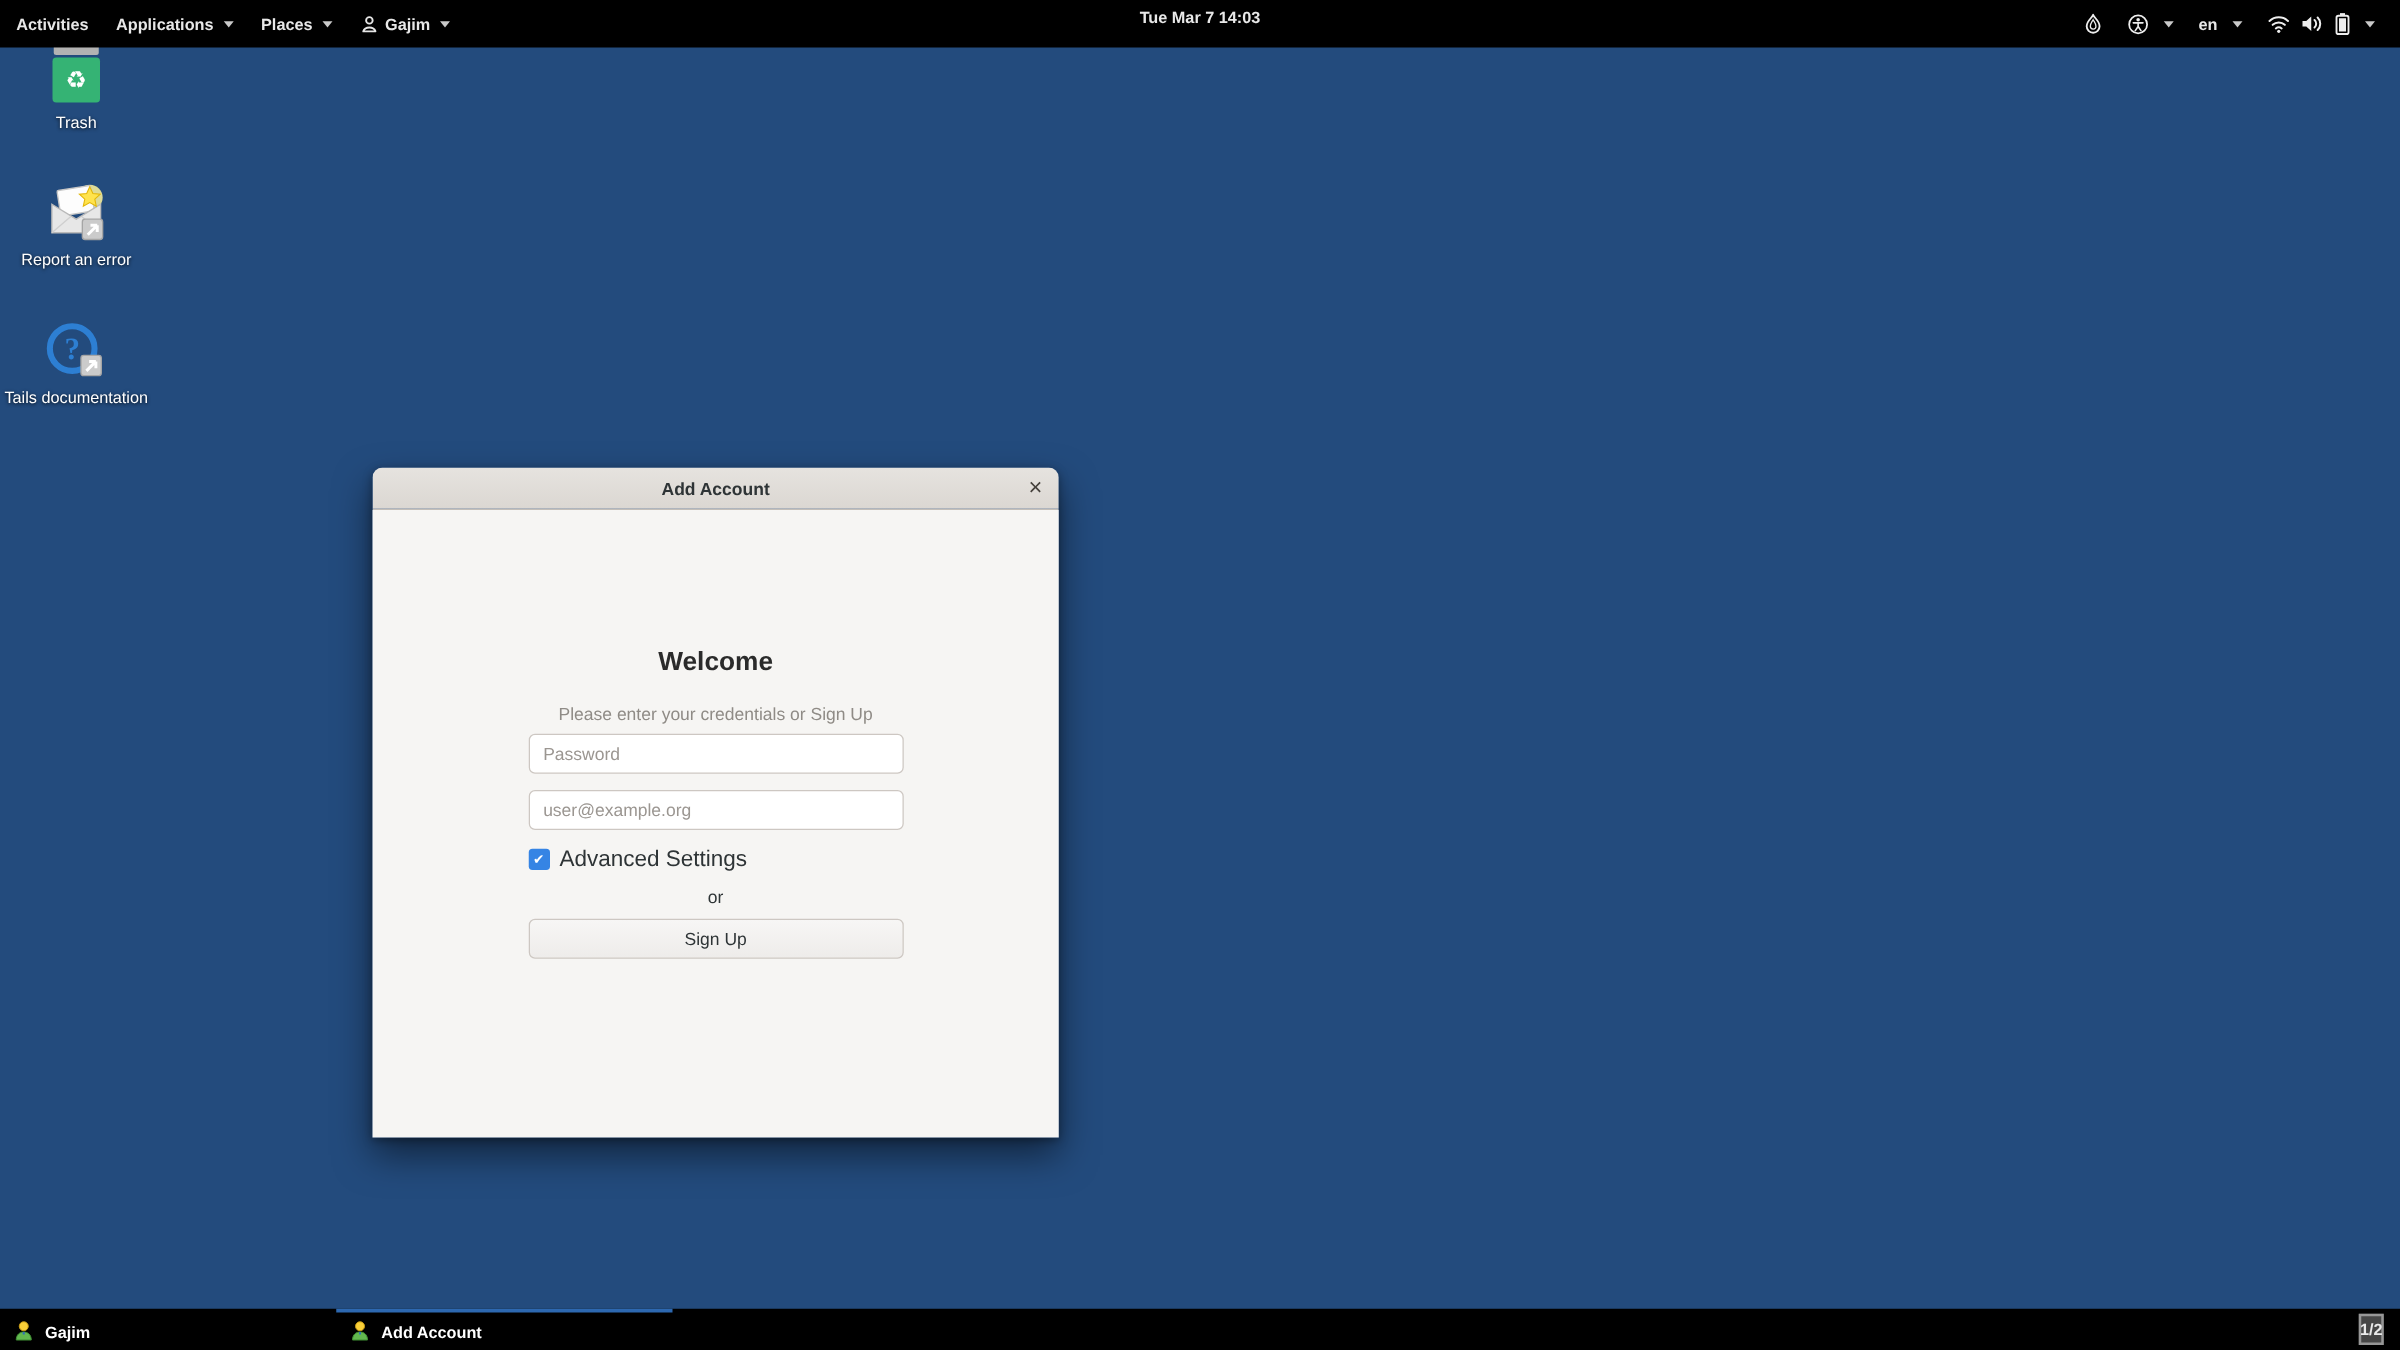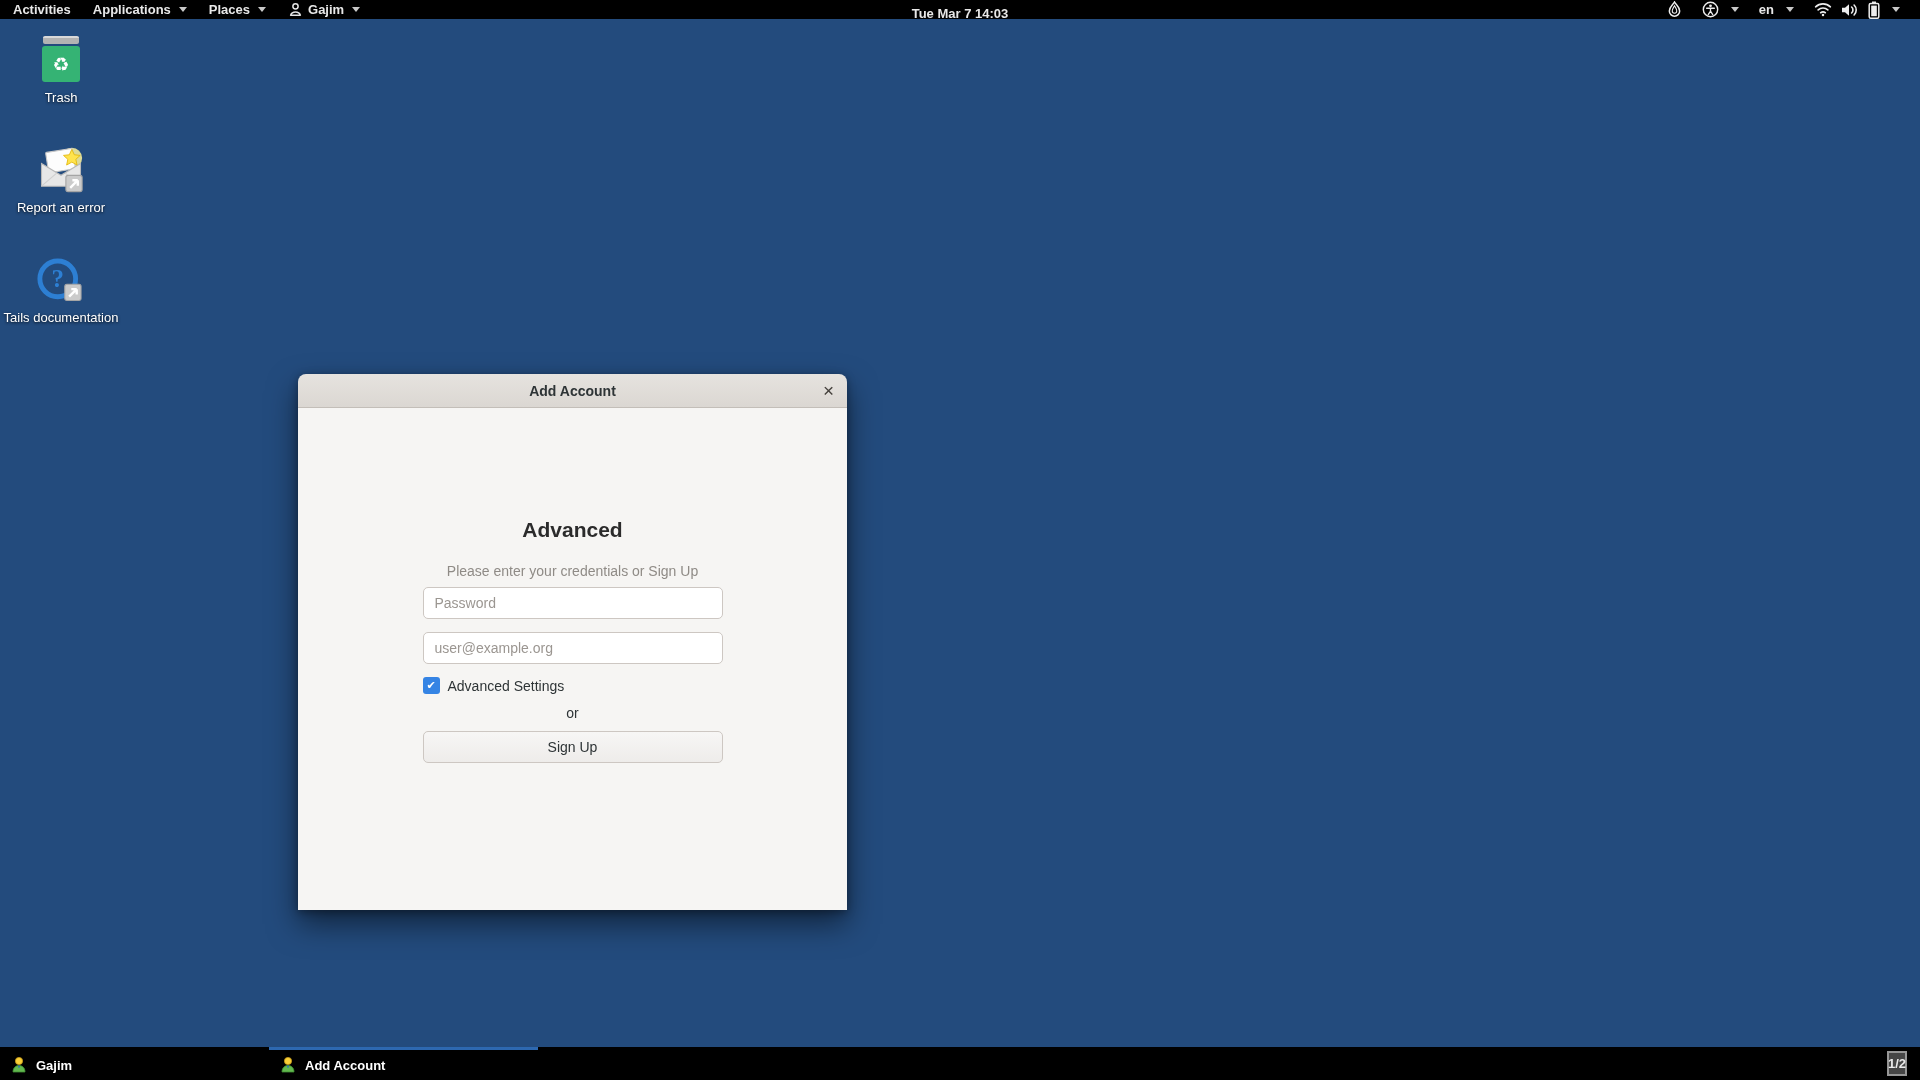--- a/index.html
+++ b/index.html
@@ -1,20 +1,20 @@
 <!DOCTYPE html>
 <html><head>
 <meta charset="utf-8">
 <style>
   * { margin:0; padding:0; box-sizing:border-box; }
   html,body { width:1920px; height:1080px; overflow:hidden; }
   body { font-family:"Liberation Sans", sans-serif; background:#234b7d; position:relative; }
 
   
-  .topbar { position:absolute; top:0; left:0; width:100%; height:19px; background:#000;
+  .topbar { position:absolute; top:0; left:0; width:100%; height:38px; background:#000;
             display:flex; align-items:center; color:#e8e8e8; font-size:13px; font-weight:600; z-index:50; }
   .tb-left { display:flex; align-items:center; height:100%; padding-left:2px; }
   .tb-item { display:flex; align-items:center; gap:5px; padding:0 11px; height:100%; cursor:default; }
   .caret { width:0; height:0; border-left:4px solid transparent; border-right:4px solid transparent;
            border-top:5px solid #c9c9c9; margin-left:3px; }
   .tb-clock { position:absolute; left:50%; transform:translateX(-50%); top:0; height:26px;
               display:flex; align-items:center; padding:0 10px; }
   .tb-right { margin-left:auto; display:flex; align-items:center; height:100%; padding-right:10px; }
   .tb-group { display:flex; align-items:center; gap:9px; padding:12px 10px; height:100%; }
   .tb-icon { display:flex; align-items:center; }
@@ -45,21 +45,21 @@
   .welcome { margin-top:110px; font-size:21px; font-weight:700; color:#2b2b2b; }
   .subtitle { margin-top:21px; font-size:14px; color:#8f8b86; }
   .field { margin-top:8px; width:300px; height:32px; border:1px solid #cdc7c2; border-radius:5px;
            background:#ffffff; padding:0 11px; font-size:14px; color:#2e3436; outline:none;
            font-family:"Liberation Sans", sans-serif; }
   .field::placeholder { color:#9b9691; }
   .field.first { margin-top:13px; }
   .adv-row { width:300px; margin-top:13px; display:flex; align-items:center; gap:8px; }
   .checkbox { width:17px; height:17px; border-radius:3px; background:#3584e4; display:flex;
               align-items:center; justify-content:center; color:#fff; font-size:11px; cursor:default; }
-  .adv-label { font-size:14px; color:#2e3436;text-align:right; }
+  .adv-label { font-size:18px; color:#2e3436;text-align:right; }
   .btn { width:300px; height:32px; border-radius:5px; font-size:14px; display:flex; align-items:center;
          justify-content:center; cursor:default; font-family:"Liberation Sans", sans-serif; }
   .btn-login { margin-top:13px; background:#fbfaf9; border:1px solid #d9d4cf; color:#a9a5a1; }
   .or { margin-top:11px; font-size:14px; color:#2e3436; }
   .btn-signup { margin-top:10px; background:linear-gradient(#f7f6f5,#eeecea); border:1px solid #cdc7c2;
                 color:#2e3436; }
 
   
   .taskbar { position:absolute; left:0; bottom:0; width:100%; height:33px; background:#000;
              display:flex; align-items:stretch; z-index:50; }
@@ -194,21 +194,21 @@
   </div>
 
 </div>
 
 <div class="dialog">
   <div class="titlebar">
     <span>Add Account</span>
     <span class="close-btn">×</span>
   </div>
   <div class="dialog-body">
-    <div class="welcome">Advanced</div>
+    <div class="welcome">Welcome</div>
     <div class="subtitle">Please enter your credentials or Sign Up</div>
     <input class="field" type="text" placeholder="Password" style="">
     <input class="field first" type="text" placeholder="user@example.org" style="">
     <div class="adv-row">
       <div class="checkbox">
         <span>✔</span>
       </div>
       <span class="adv-label">Advanced Settings</span>
     </div>
     <div class="or">or</div>

